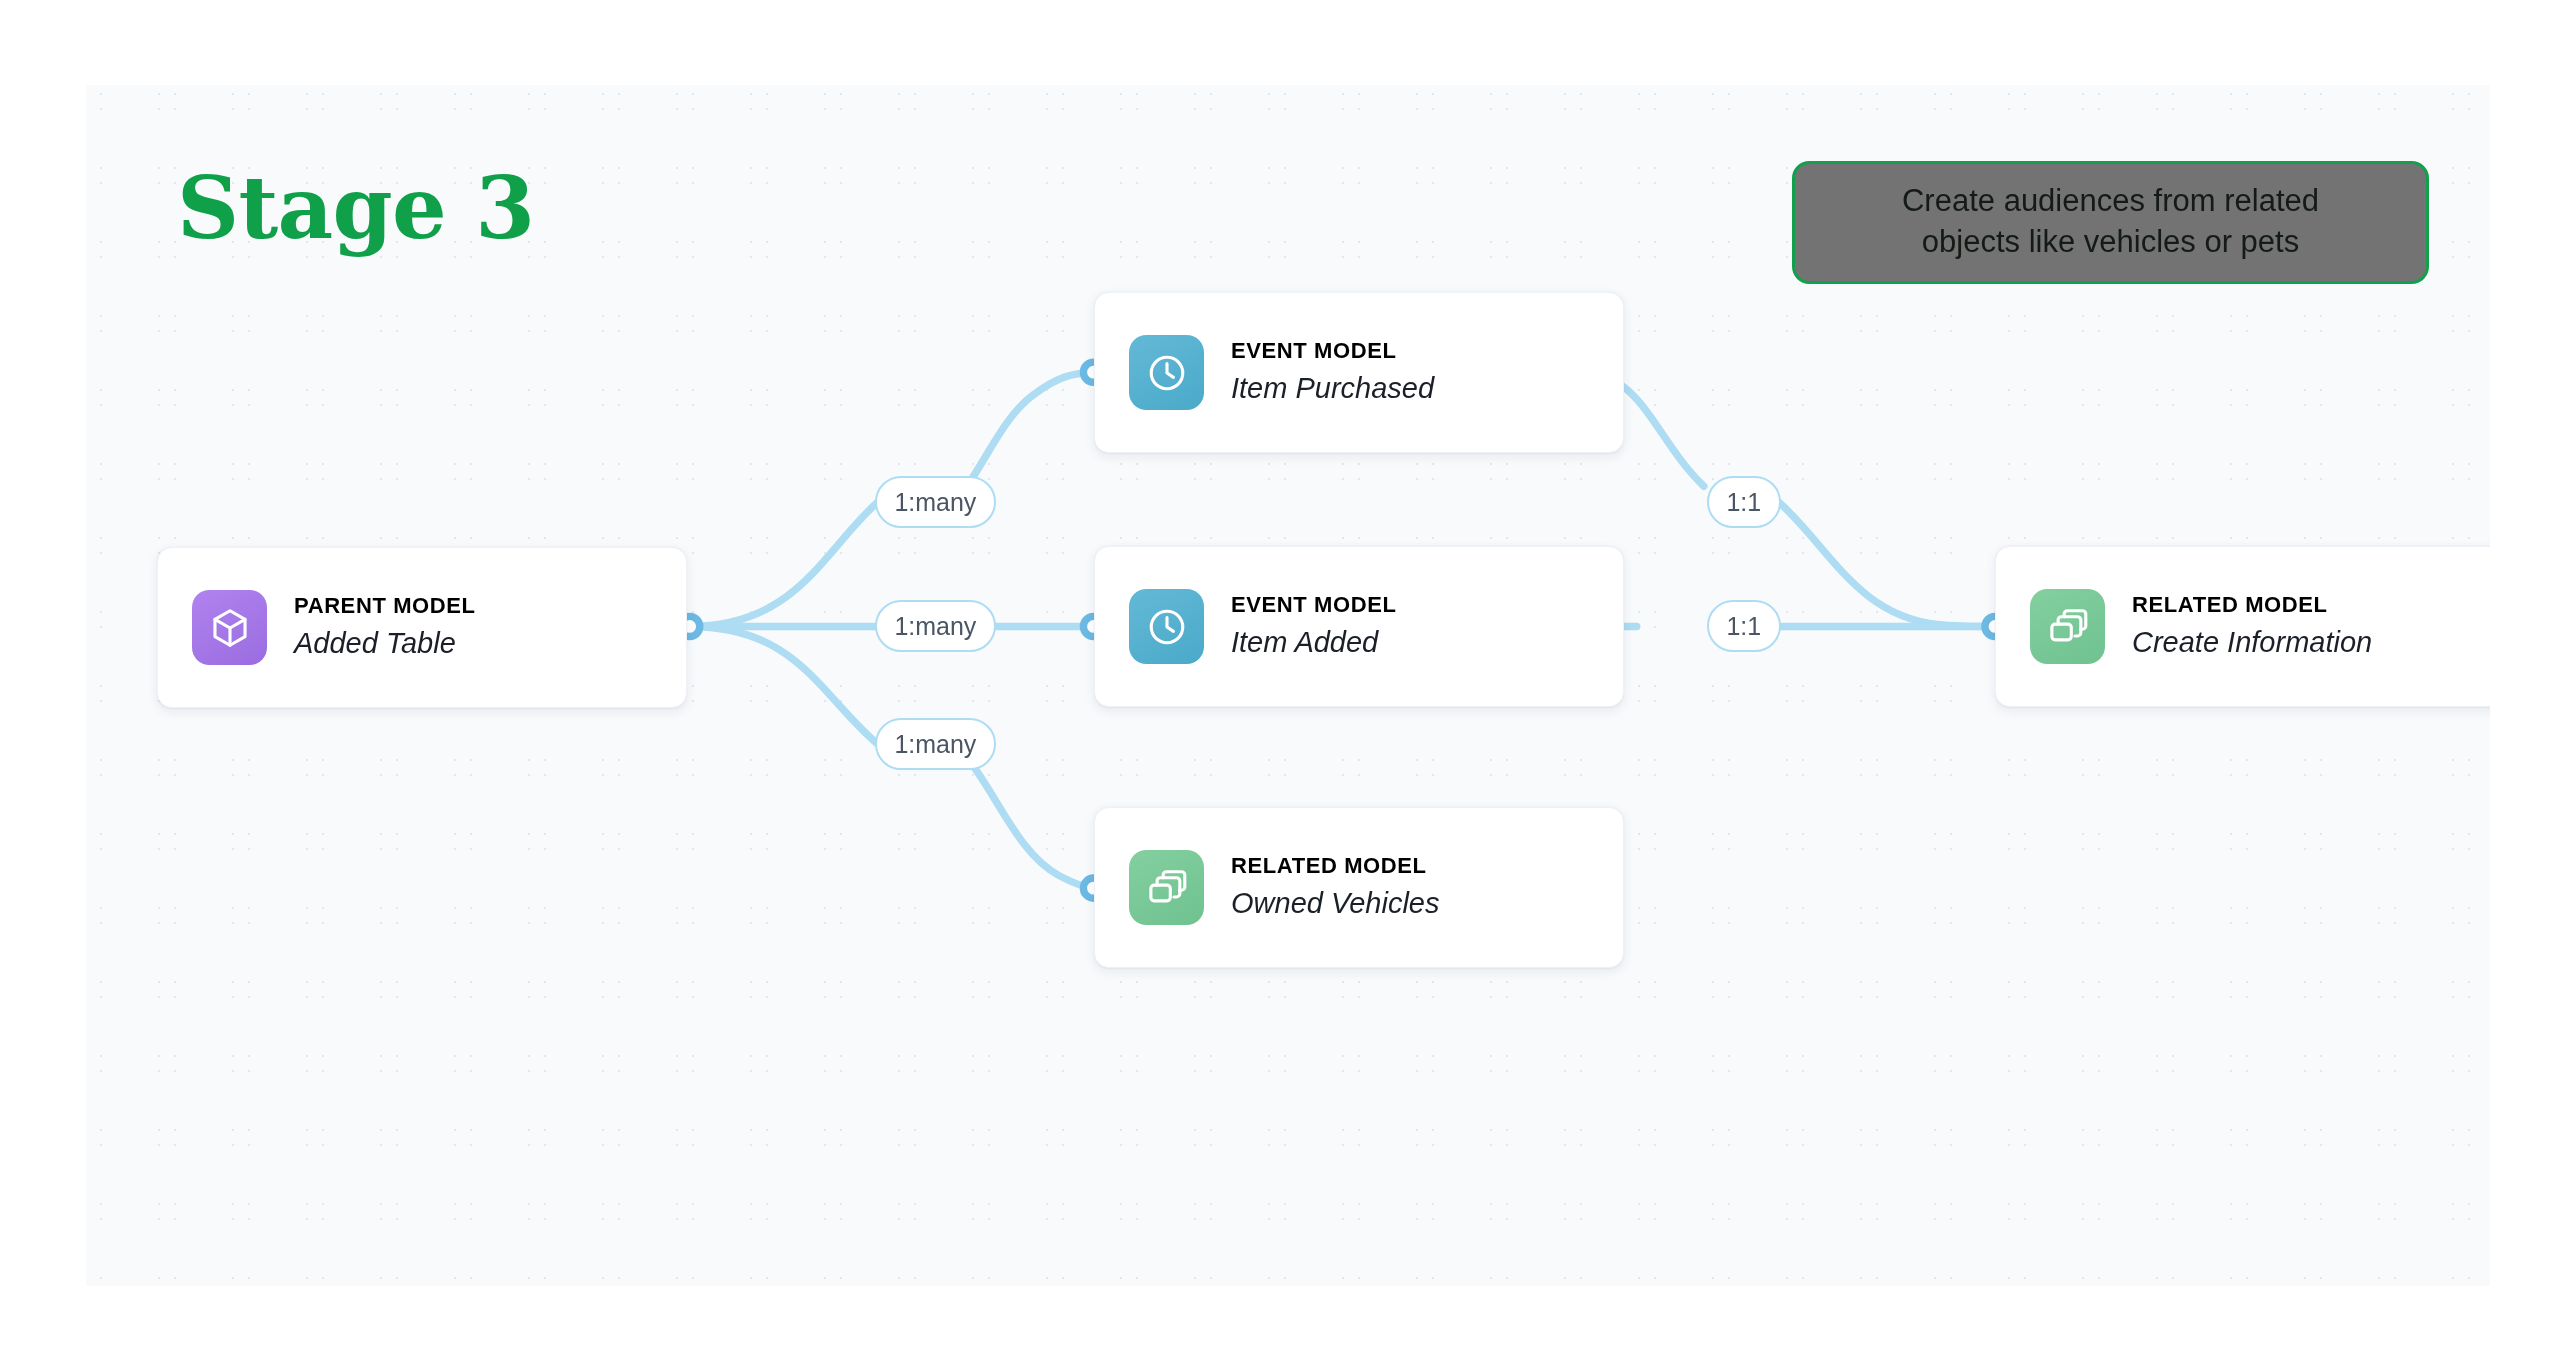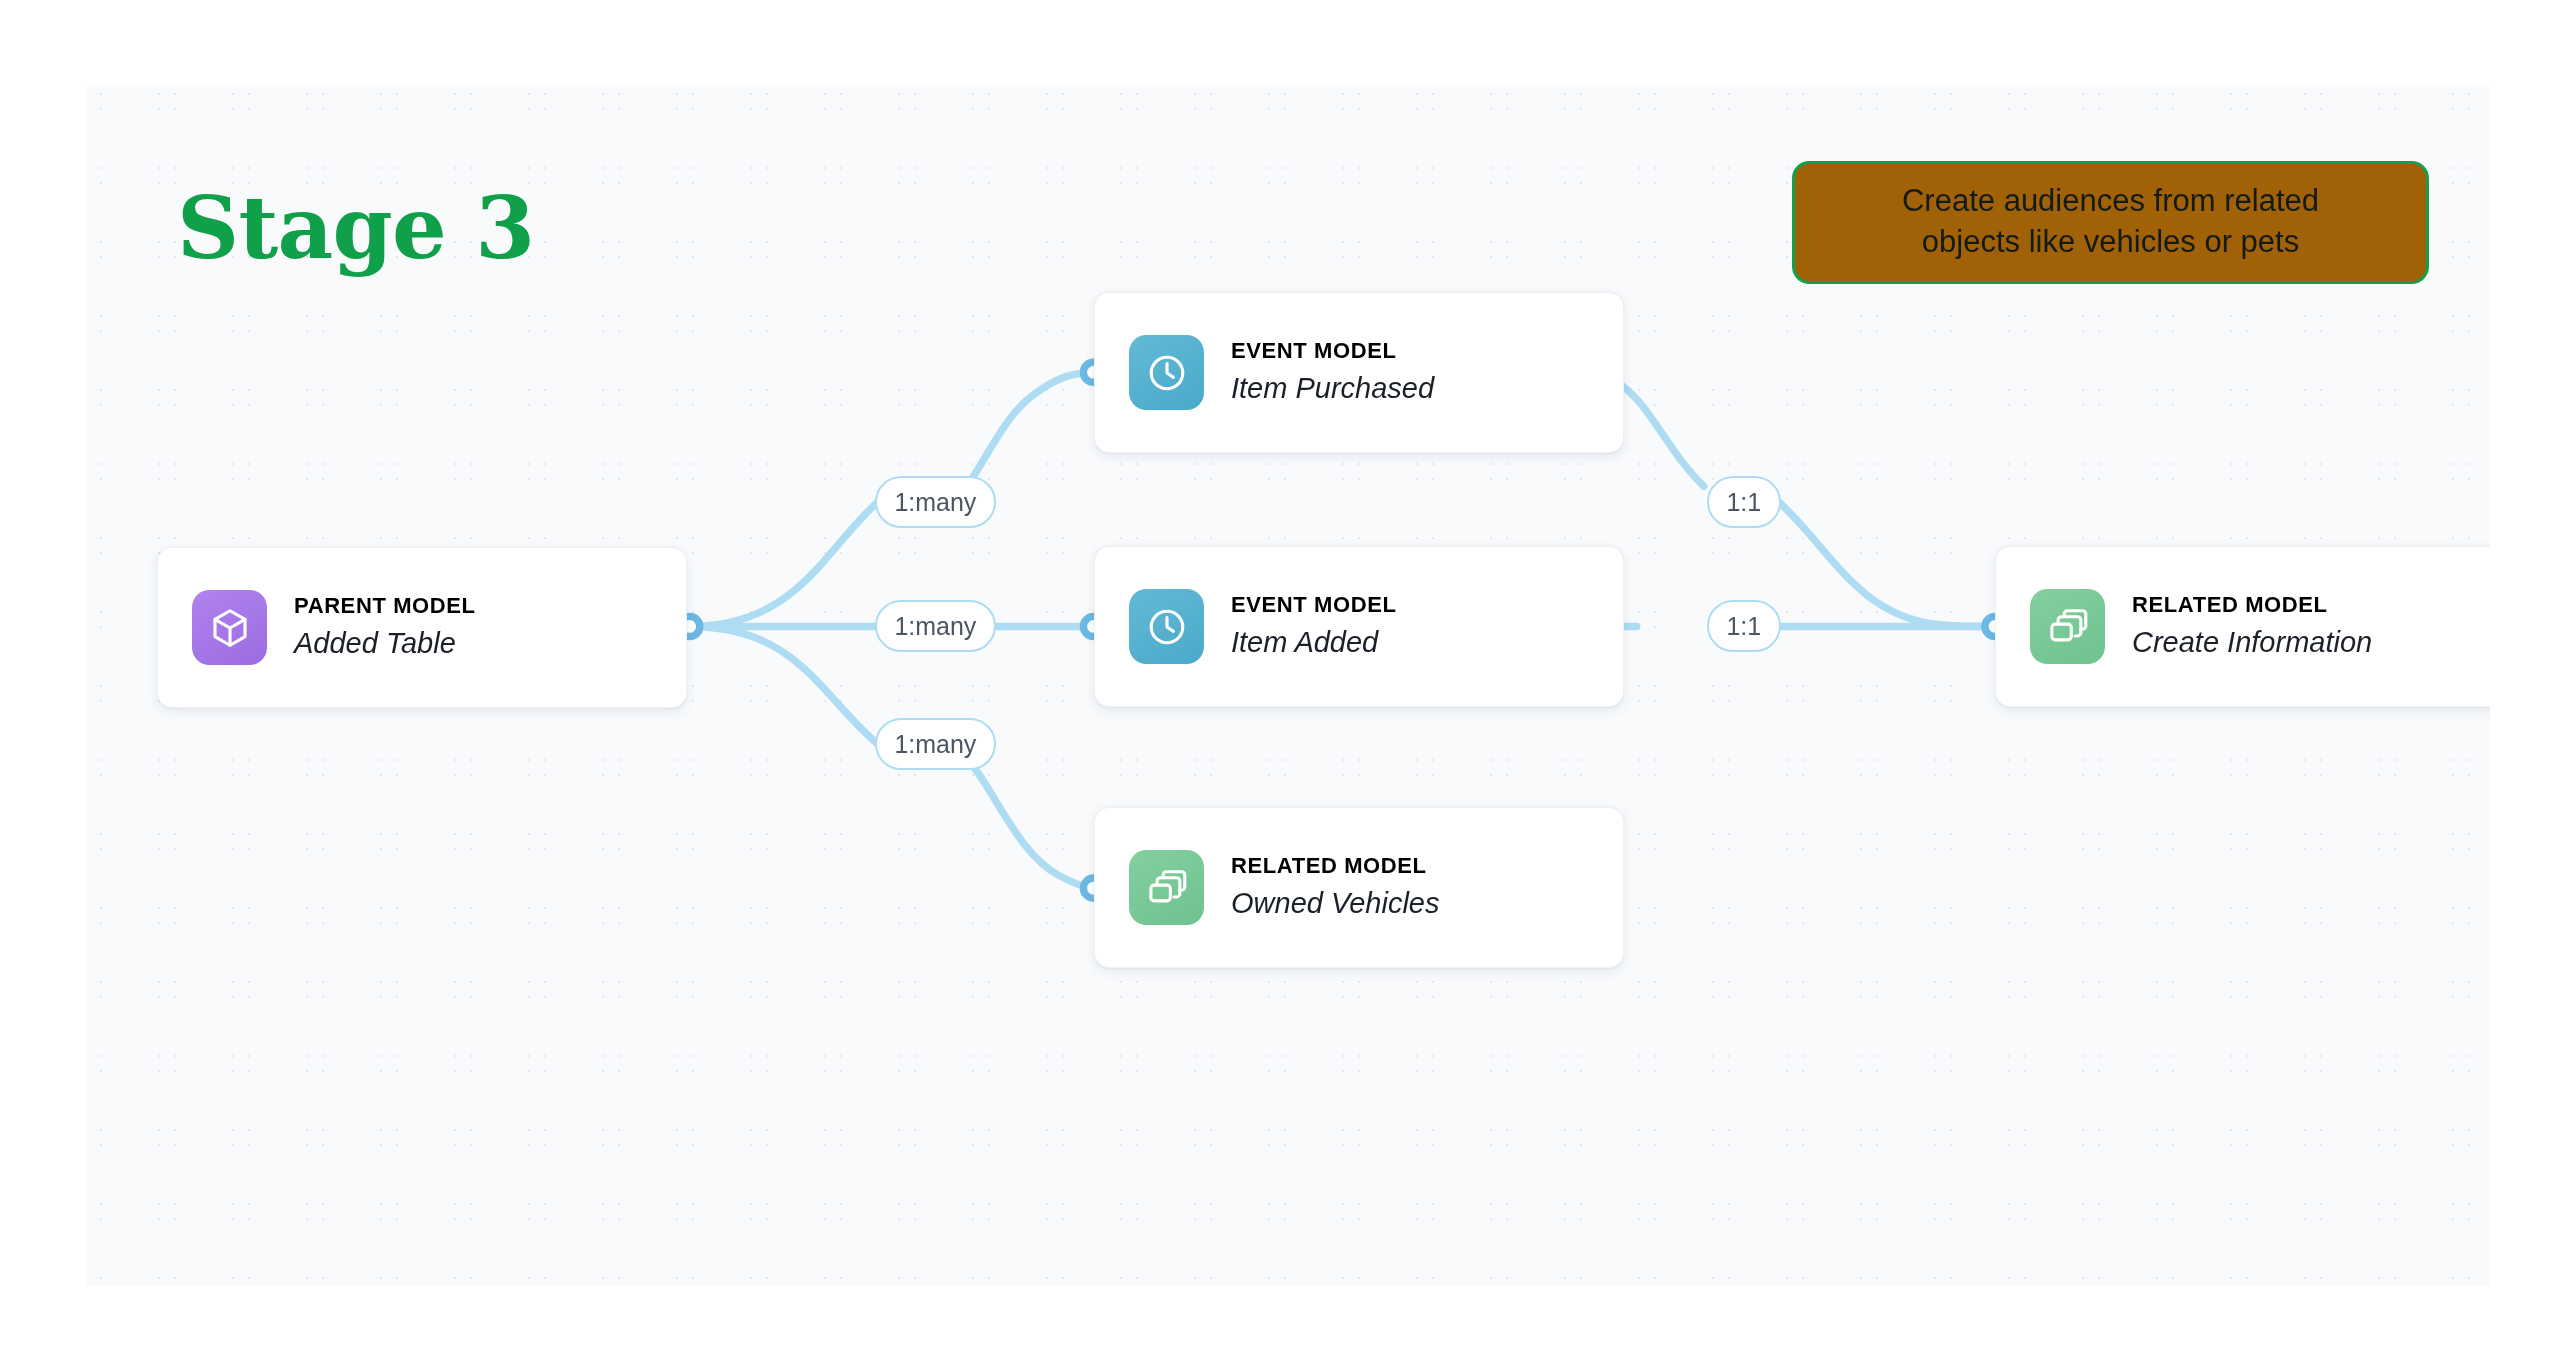--- a/index.html
+++ b/index.html
@@ -32,39 +32,39 @@
       radial-gradient(#e2e6ee 1.5px, transparent 1.5px);
     background-size: 74px 74px, 74px 74px, 74px 74px, 74px 74px;
     background-position: 36px 46px, 52px 46px, 36px 61px, 52px 61px;
     overflow: hidden;
   }
 
   
   #stage-title {
     position: absolute;
     left: 177px;
-    top: 185px;
+    top: 165px;
     font-family: "DejaVu Serif", "Liberation Serif", serif;
     font-weight: bold;
     font-size: 86px;
     line-height: 1;
     letter-spacing: -0.7px;
     color: #10a04a;
     white-space: nowrap;
   }
 
   
   #callout {
     position: absolute;
     left: 1792px;
     top: 161px;
     width: 637px;
     box-sizing: border-box;
     padding: 17.4px 20px;
-    background: #a16207;
+    background: #737373;
     border: 3.4px solid #12a04c;
     border-radius: 17.4px;
     text-align: center;
     font-size: 31px;
     line-height: 1.32;
     color: #141a16;
   }
   #callout .line { display: block; }
 
   

